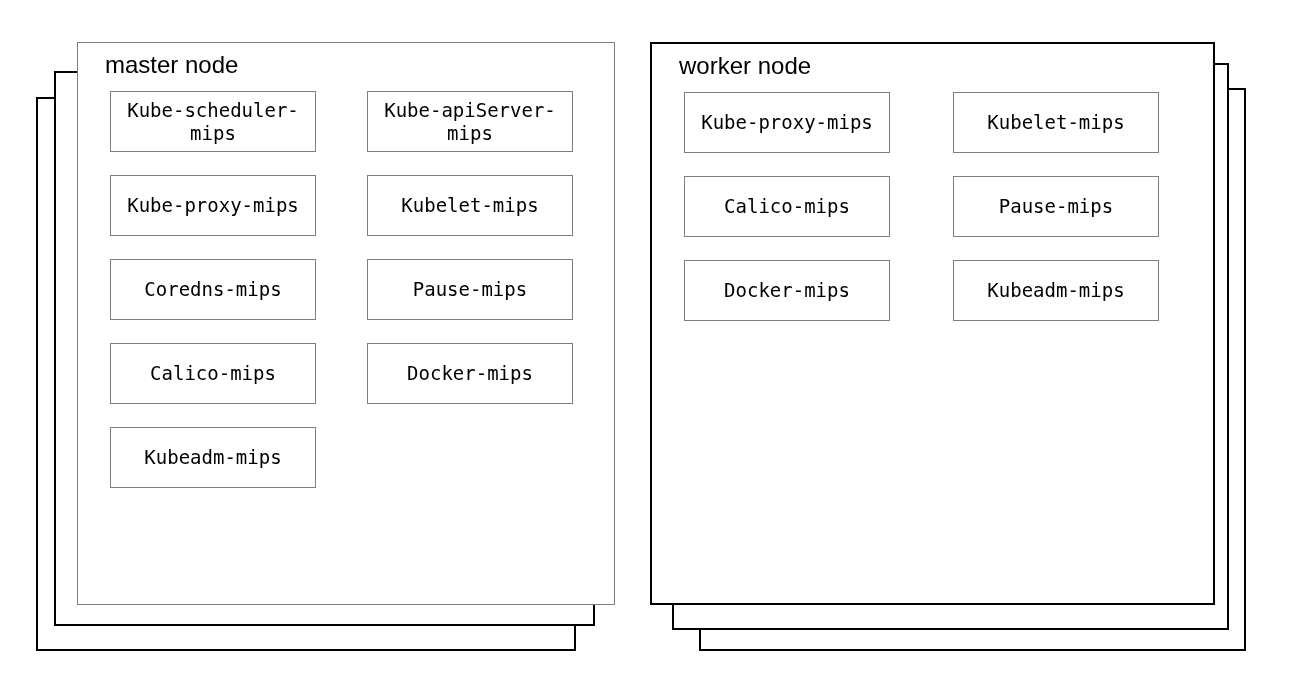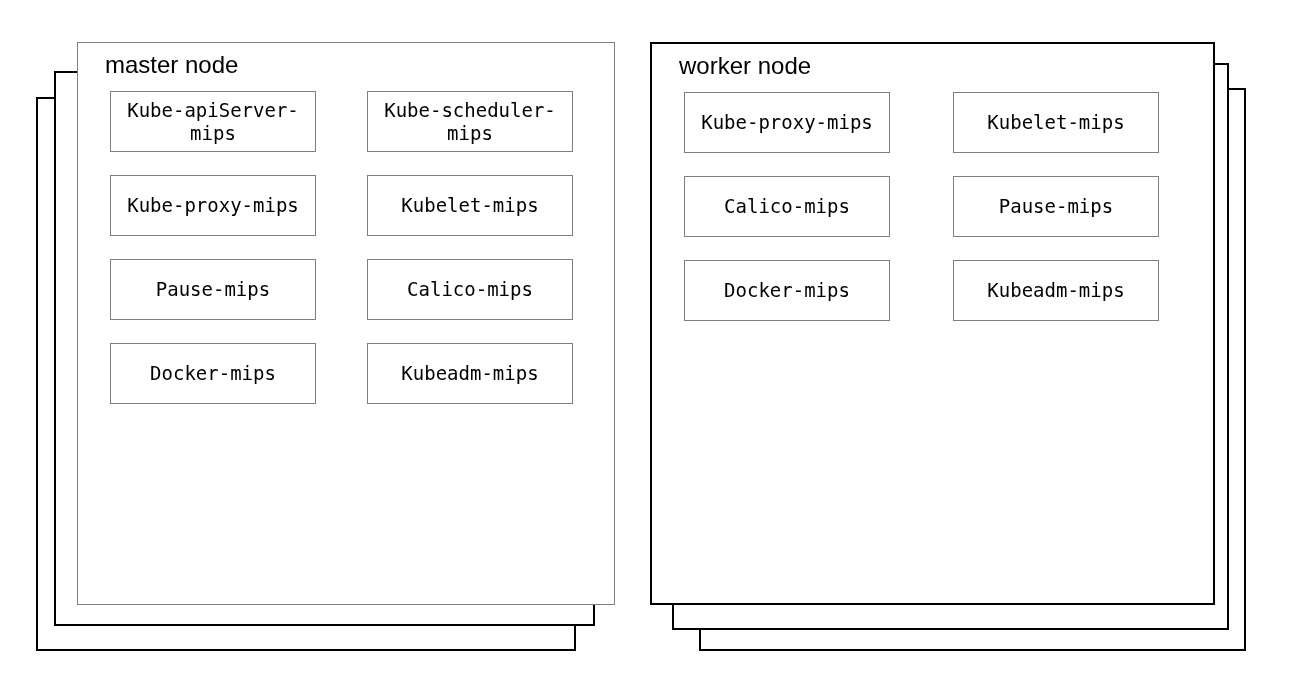--- a/index.html
+++ b/index.html
@@ -82,24 +82,25 @@
 </head>
 <body>
 
 <div class="canvas">
 
   <div class="layer master-l3"></div>
   <div class="layer master-l2"></div>
   <div class="node master">
     <div class="node-title">master node</div>
     <div class="grid master-grid" id="master-grid">
+        <div class="component-box">Kube-scheduler-mips</div>
         <div class="component-box">Kube-apiServer-mips</div>
-        <div class="component-box">Kube-scheduler-mips</div>
         <div class="component-box">Kube-proxy-mips</div>
         <div class="component-box">Kubelet-mips</div>
+        <div class="component-box">Coredns-mips</div>
         <div class="component-box">Pause-mips</div>
         <div class="component-box">Calico-mips</div>
         <div class="component-box">Docker-mips</div>
         <div class="component-box">Kubeadm-mips</div>
       </div>
   </div>
 
   <div class="layer worker-l3"></div>
   <div class="layer worker-l2"></div>
   <div class="node worker">

